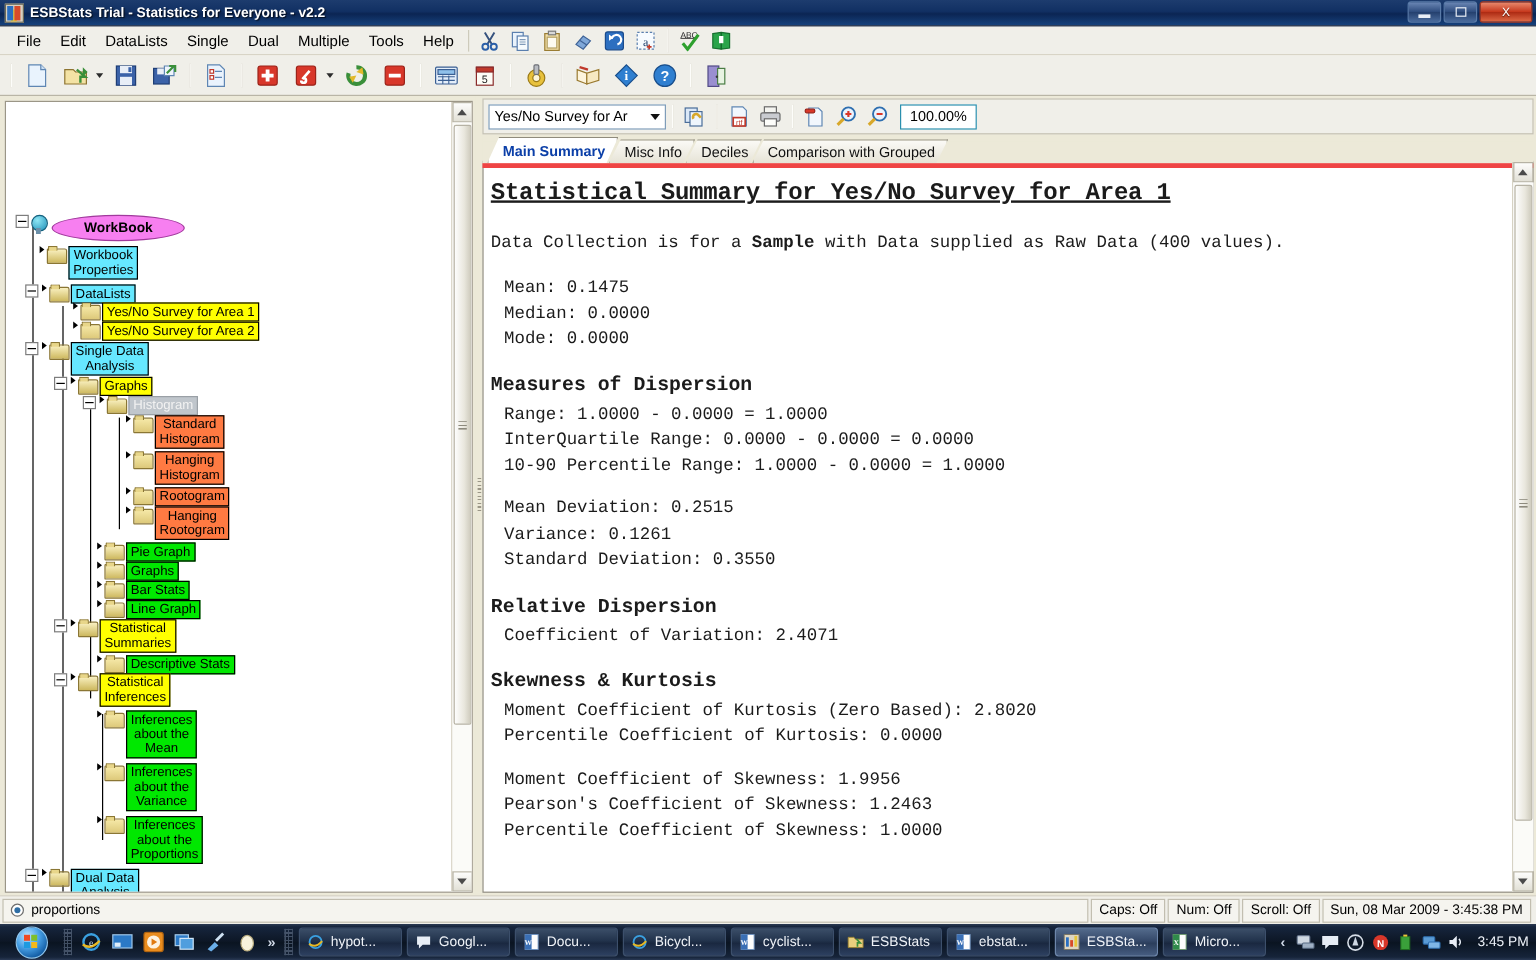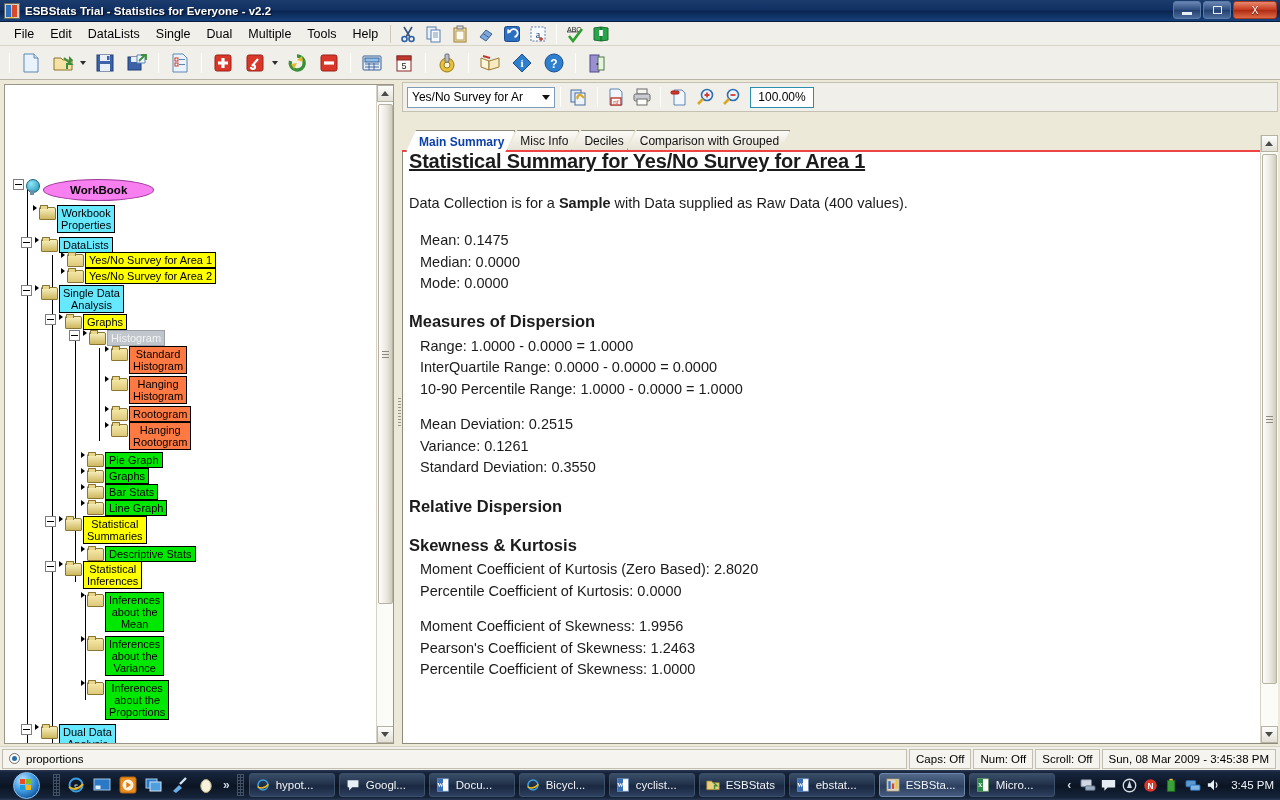--- a/index.html
+++ b/index.html
@@ -216,23 +216,23 @@
   .combo .cbtn{
     width:16px;height:19px;display:flex;align-items:center;justify-content:center;
   }
   .zoombox {
     width: 64px; height: 21px; background:#fff; border:1px solid #2a8fae;
     display:flex;align-items:center;justify-content:center;font-size:12px;color:#000;
     margin-left: 6px;
   }
 
   #tabstrip {
-    height: 22px; flex:none; display:flex; align-items:flex-start;
-    padding-left: 4px; border-bottom:2px solid #ef4444;
-    background:#ece9d8; position:relative; top:18px;
+    height: 22px; flex:none; display:flex; align-items:flex-end;
+    padding-left: 4px; border-bottom:4px solid #ef4444;
+    background:#ece9d8; position:relative; top:6px;
   }
   .tab {
     height: 20px; display:flex; align-items:center;
     padding: 0 10px 0 12px; font-size: 12px; color:#111;
     background: linear-gradient(to bottom,#fbfaf6,#e6e3d6);
     border:1px solid #8f8b7c; border-bottom:none;
     margin-right: -8px;
     clip-path: polygon(10px 0, 100% 0, calc(100% - 10px) 100%, 0 100%);
     position: relative;
   }
@@ -240,21 +240,21 @@
     background:#ffffff; color:#0b3fa8; font-weight:bold;
     height: 22px; z-index: 5;
   }
 
   #doc-area {
     flex:1; display:flex; min-height:0;
     border:1px solid #8f8b7c; background:#fff;
   }
   #doc {
     flex:1; overflow:hidden; padding: 12px 16px 0 6px;
-    font-family:Liberation Sans, sans-serif;
+    font-family:Liberation Mono, monospace;
     font-size: 14.5px; color:#1b1b1b; line-height: 1.48;
     min-width:0;
   }
   #doc h1 {
     font-size: 20px; font-weight:bold; margin: 0 0 16px 0;
     text-decoration: underline; letter-spacing:-.2px;
   }
   #doc .para { margin: 0 0 16px 0; font-size:14.5px; }
   #doc h2 { font-size: 16.5px; font-weight:bold; margin: 0 0 2px 0; }
   #doc .line { margin-left: 11px; }
@@ -805,20 +805,21 @@
             <div class="line">InterQuartile Range: 0.0000 - 0.0000 = 0.0000</div>
             <div class="line">10-90 Percentile Range: 1.0000 - 0.0000 = 1.0000</div>
             <div class="gap"></div>
             <div class="line">Mean Deviation: 0.2515</div>
             <div class="line">Variance: 0.1261</div>
             <div class="line">Standard Deviation: 0.3550</div>
           </div>
 
           <div class="sec">
             <h2>Relative Dispersion</h2>
+            <div class="line">Coefficient of Variation: 2.4071</div>
           </div>
 
           <div class="sec">
             <h2>Skewness &amp; Kurtosis</h2>
             <div class="line">Moment Coefficient of Kurtosis (Zero Based): 2.8020</div>
             <div class="line">Percentile Coefficient of Kurtosis: 0.0000</div>
             <div class="gap"></div>
             <div class="line">Moment Coefficient of Skewness: 1.9956</div>
             <div class="line">Pearson's Coefficient of Skewness: 1.2463</div>
             <div class="line">Percentile Coefficient of Skewness: 1.0000</div>

